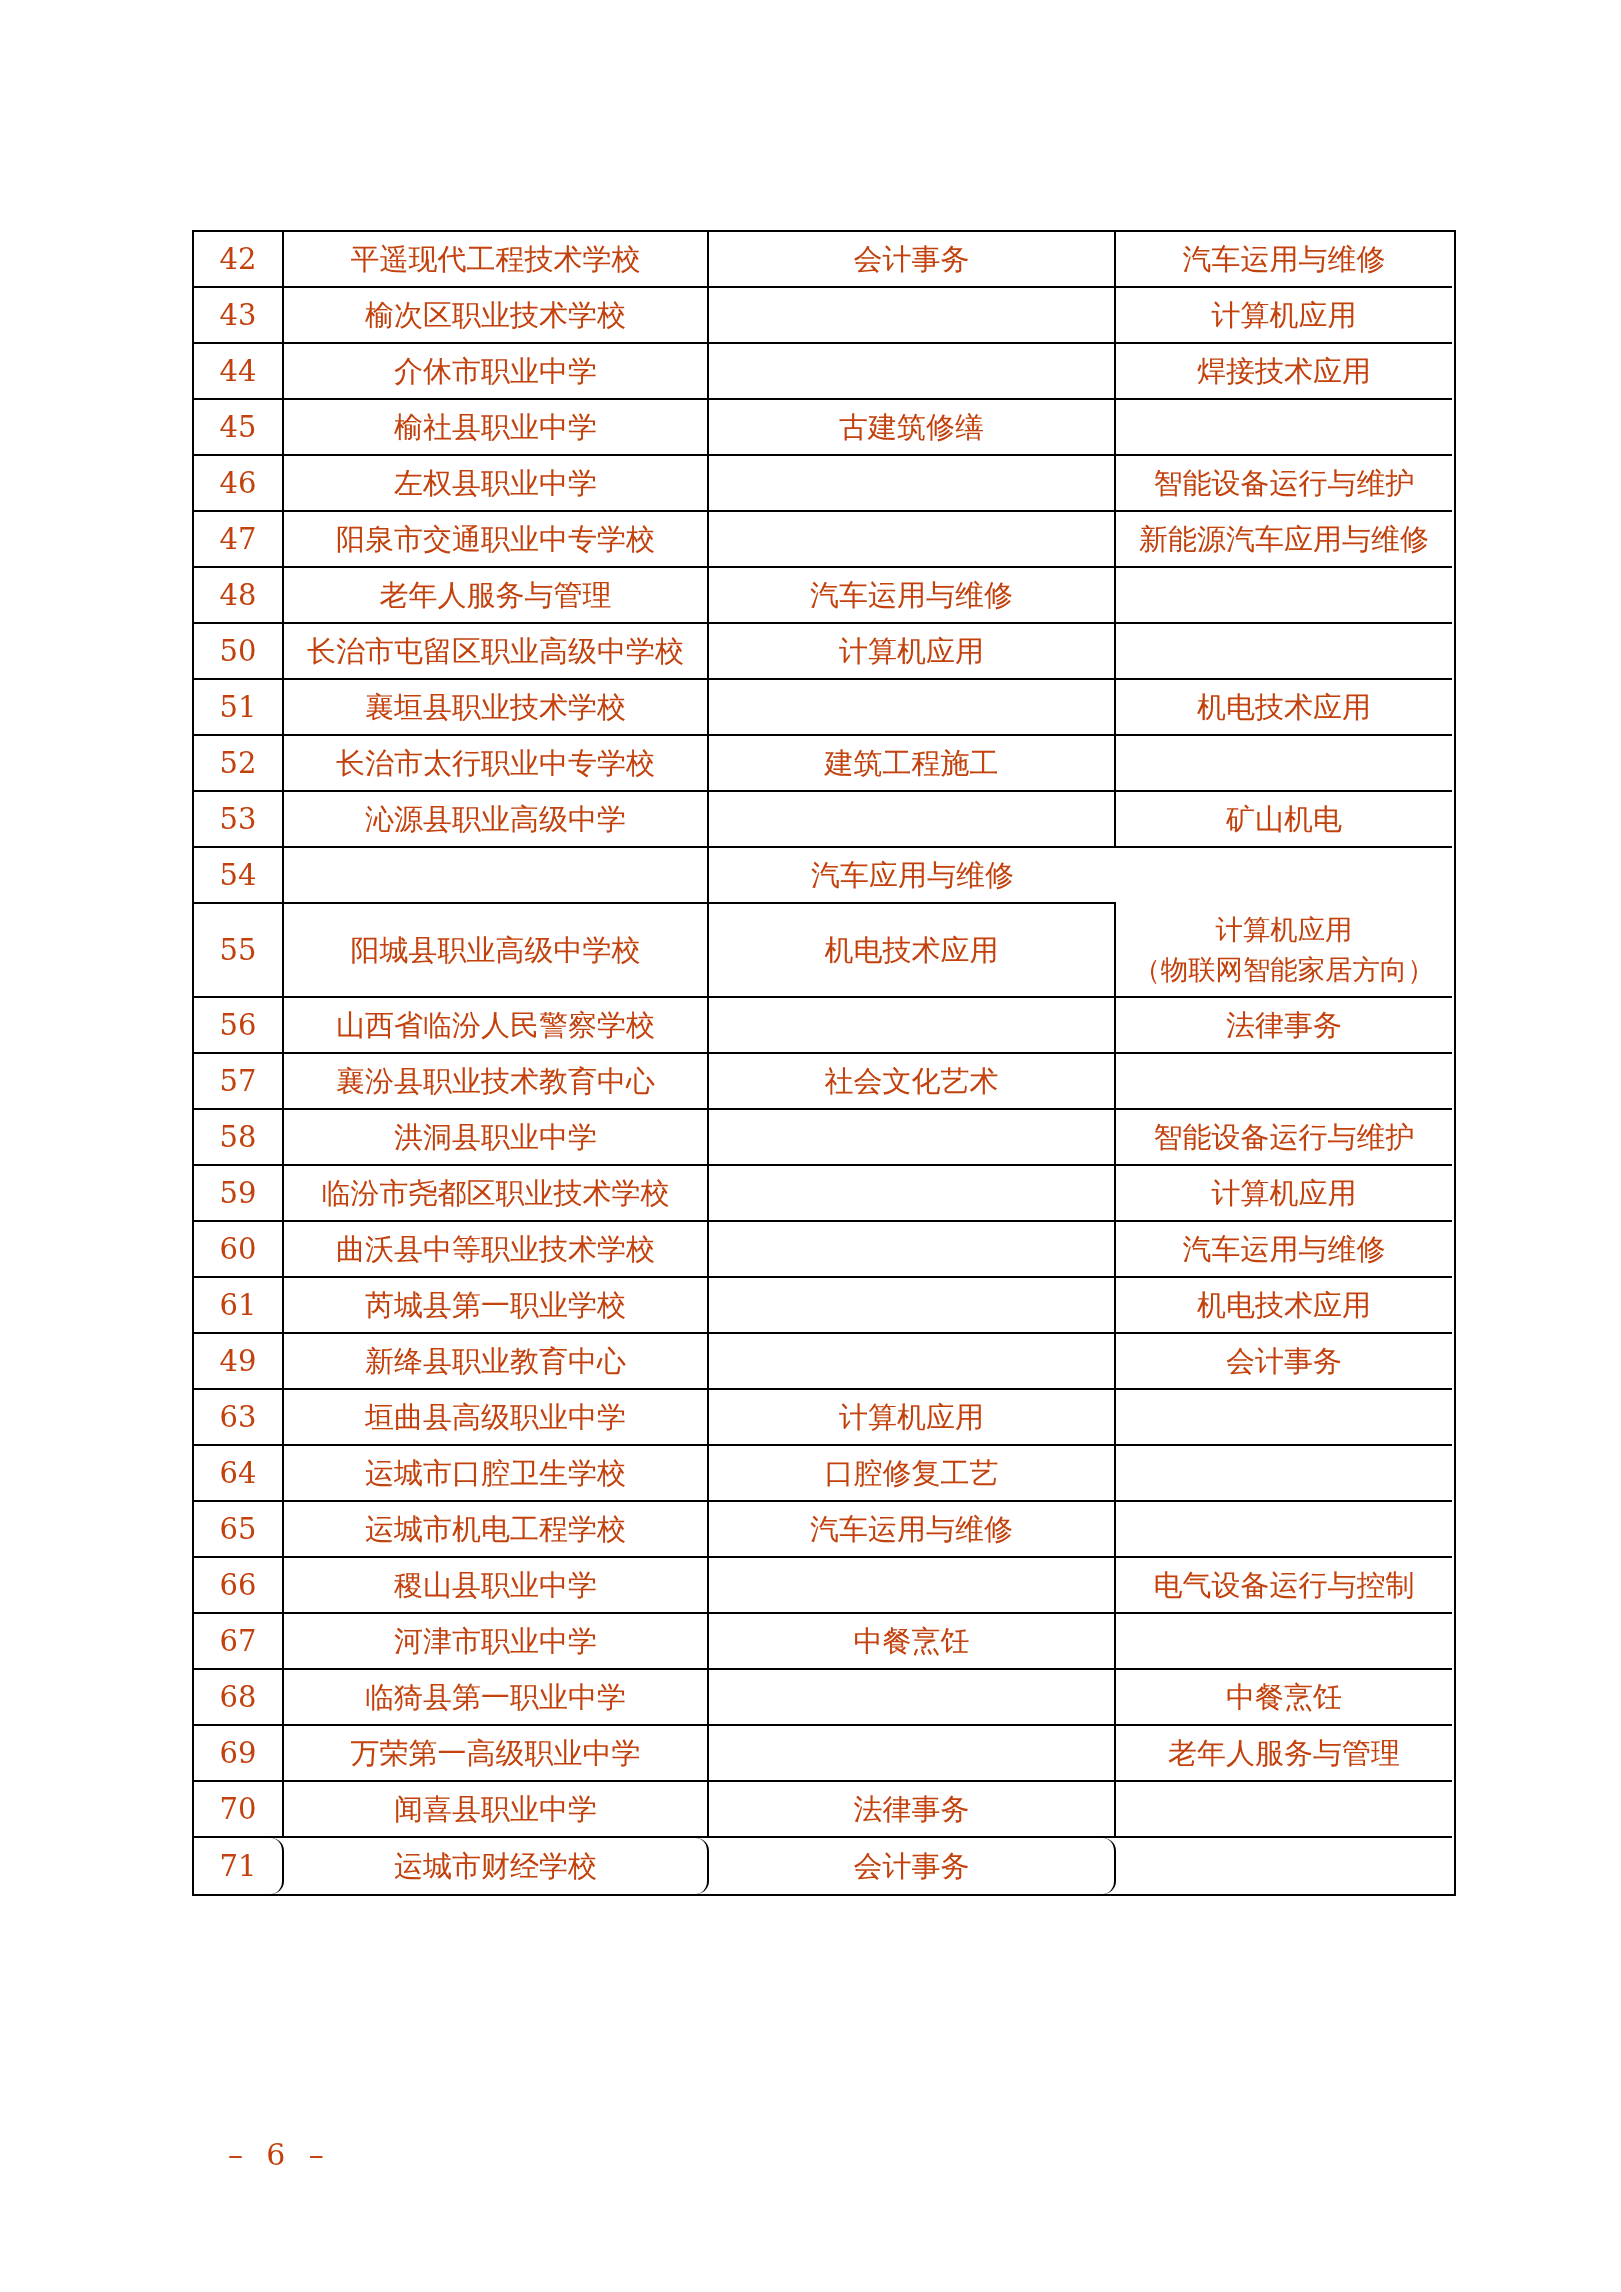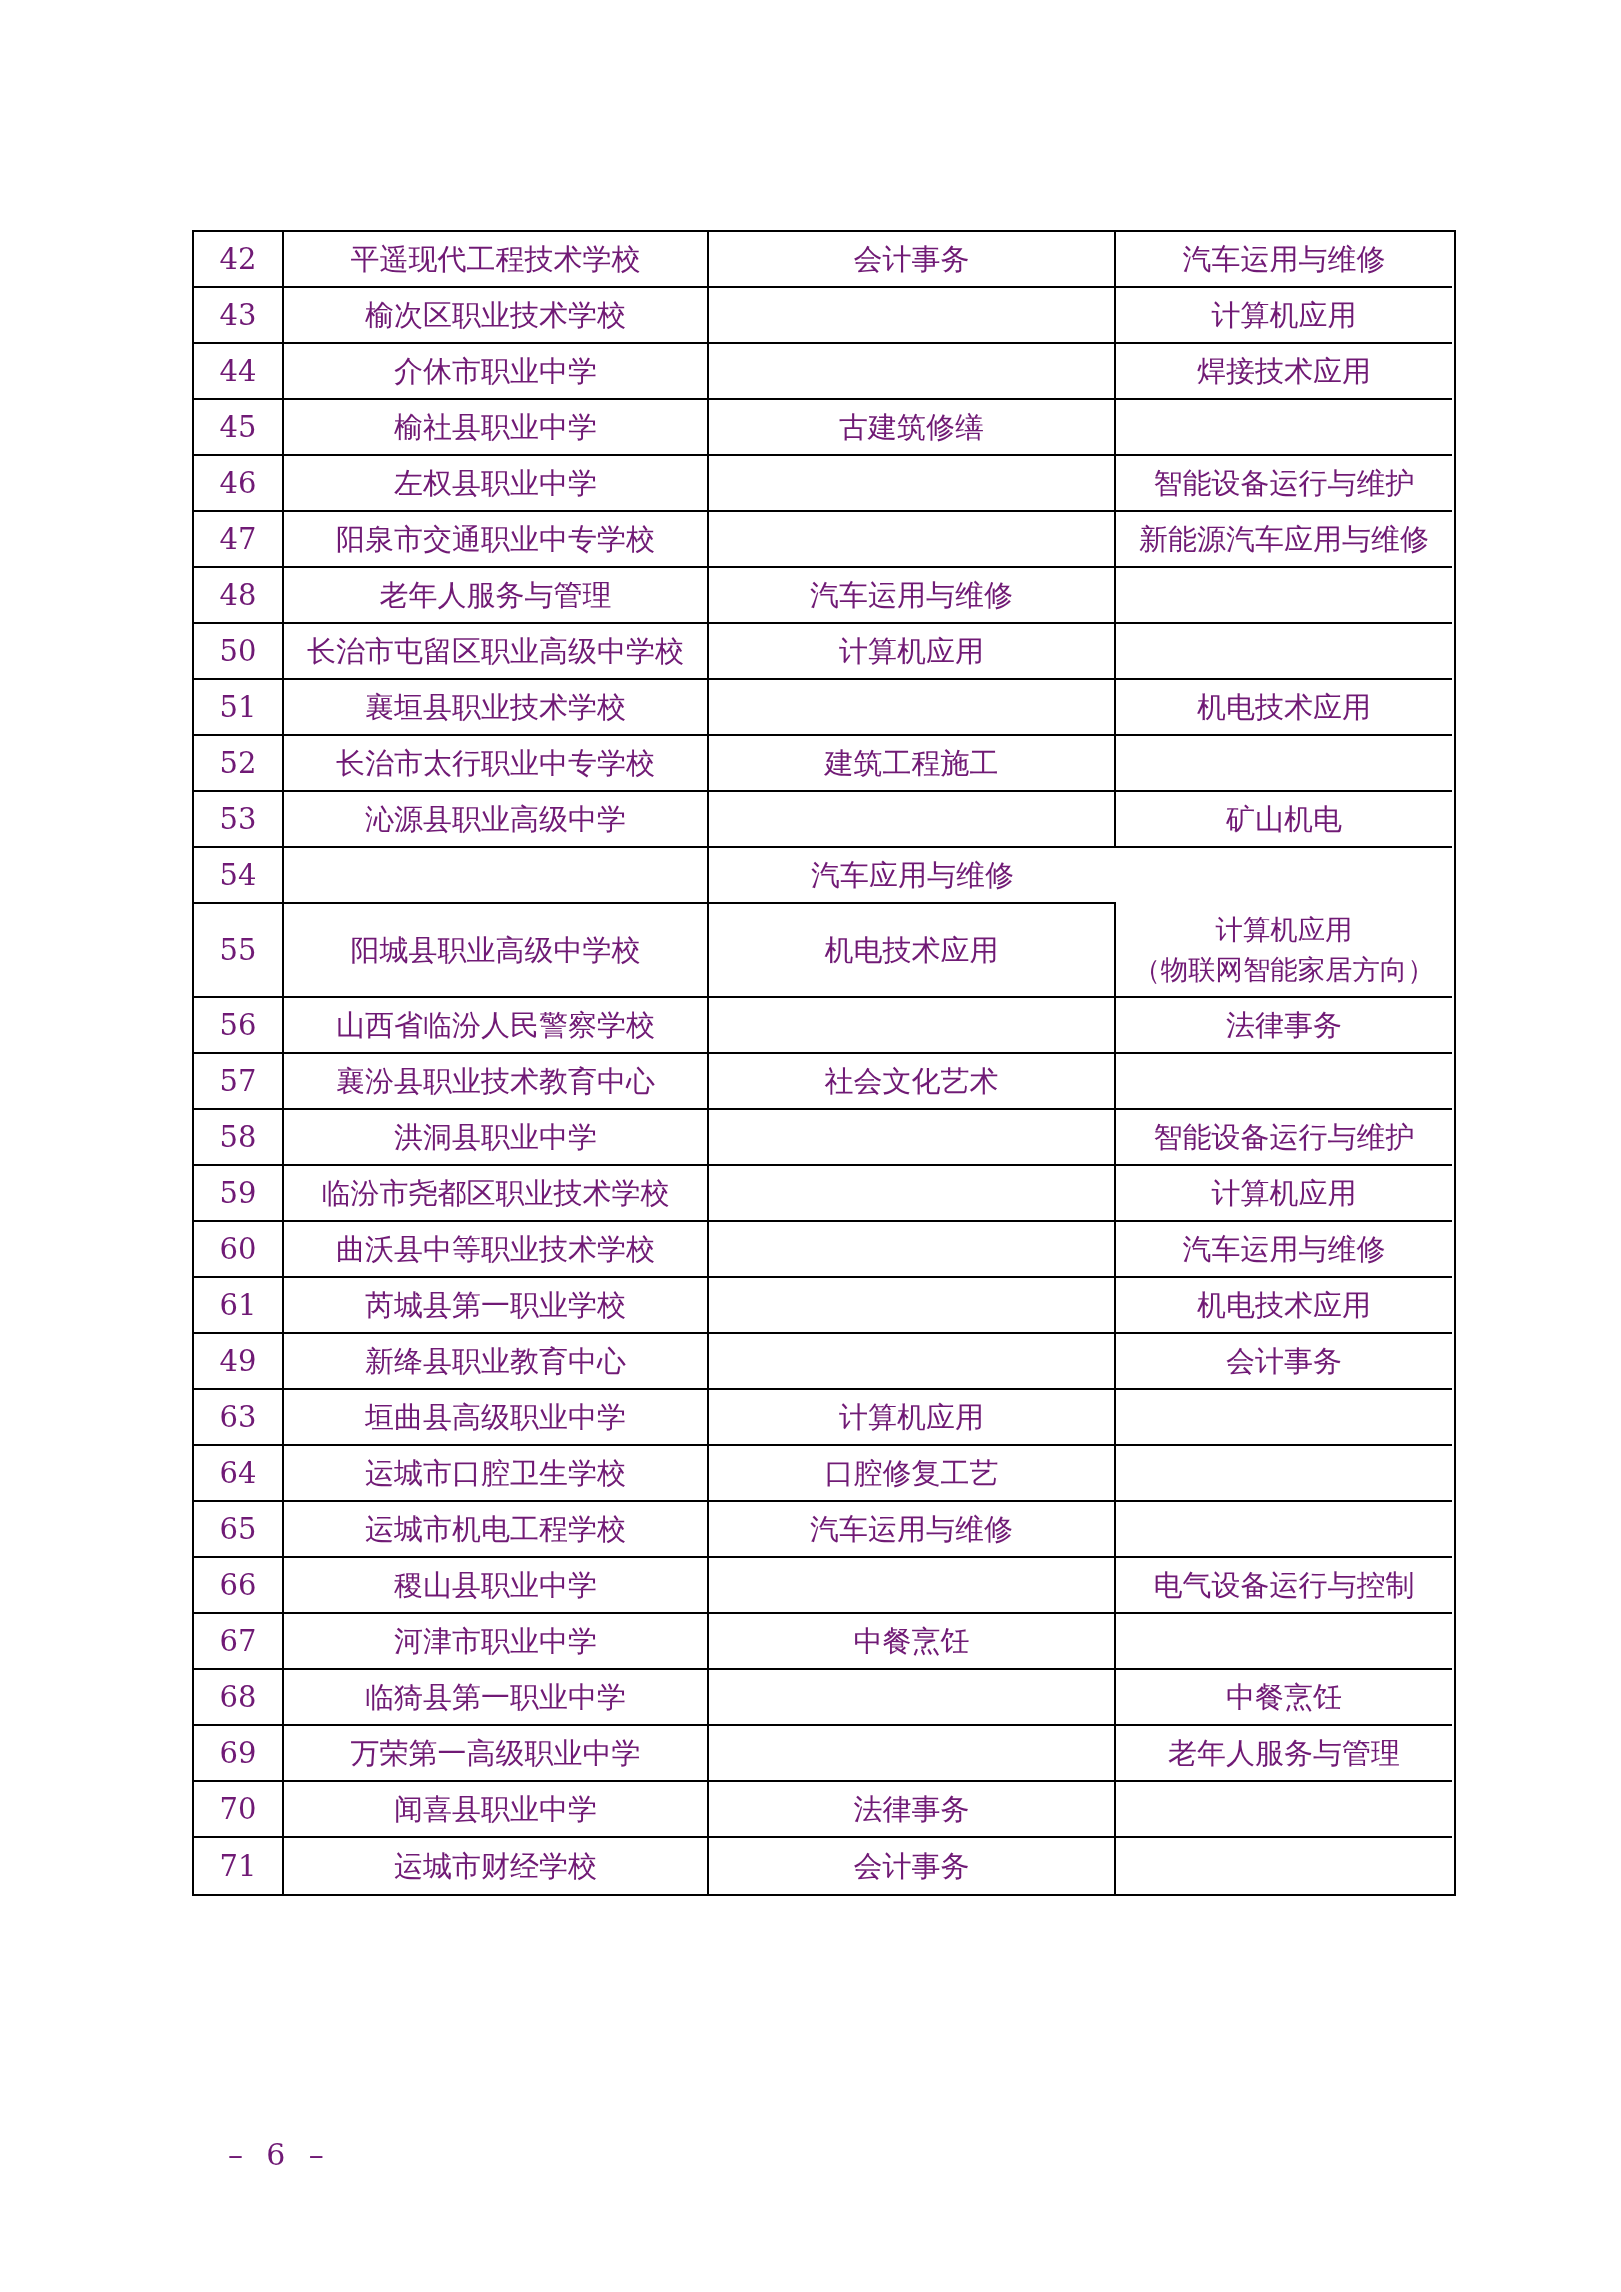--- a/index.html
+++ b/index.html
@@ -6,21 +6,21 @@
     margin: 0;
     padding: 0;
     background: #ffffff;
   }
   .page {
     position: relative;
     width: 1621px;
     height: 2293px;
     background: #ffffff;
     font-family: "DejaVu Serif", "Liberation Serif", serif;
-    color: #701a75;
+    color: #c2410c;
     overflow: hidden;
   }
   .school-table {
     position: absolute;
     left: 192px;
     top: 230px;
     width: 1264px;
     border: 2.9px solid #000000;
     box-sizing: border-box;
     background: #ffffff;
@@ -46,20 +46,21 @@
   .cell.multiline {
     font-size: 27.4px;
     line-height: 40px;
     min-height: 94px;
   }
   .cell:last-child {
     border-right: none;
   }
   .row:last-child .cell {
     border-bottom: none;
+    border-radius: 13px;
   }
   .page-number {
     position: absolute;
     left: 228px;
     top: 2137px;
     font-size: 30px;
     letter-spacing: 6.9px;
     white-space: pre;
   }
 </style>

